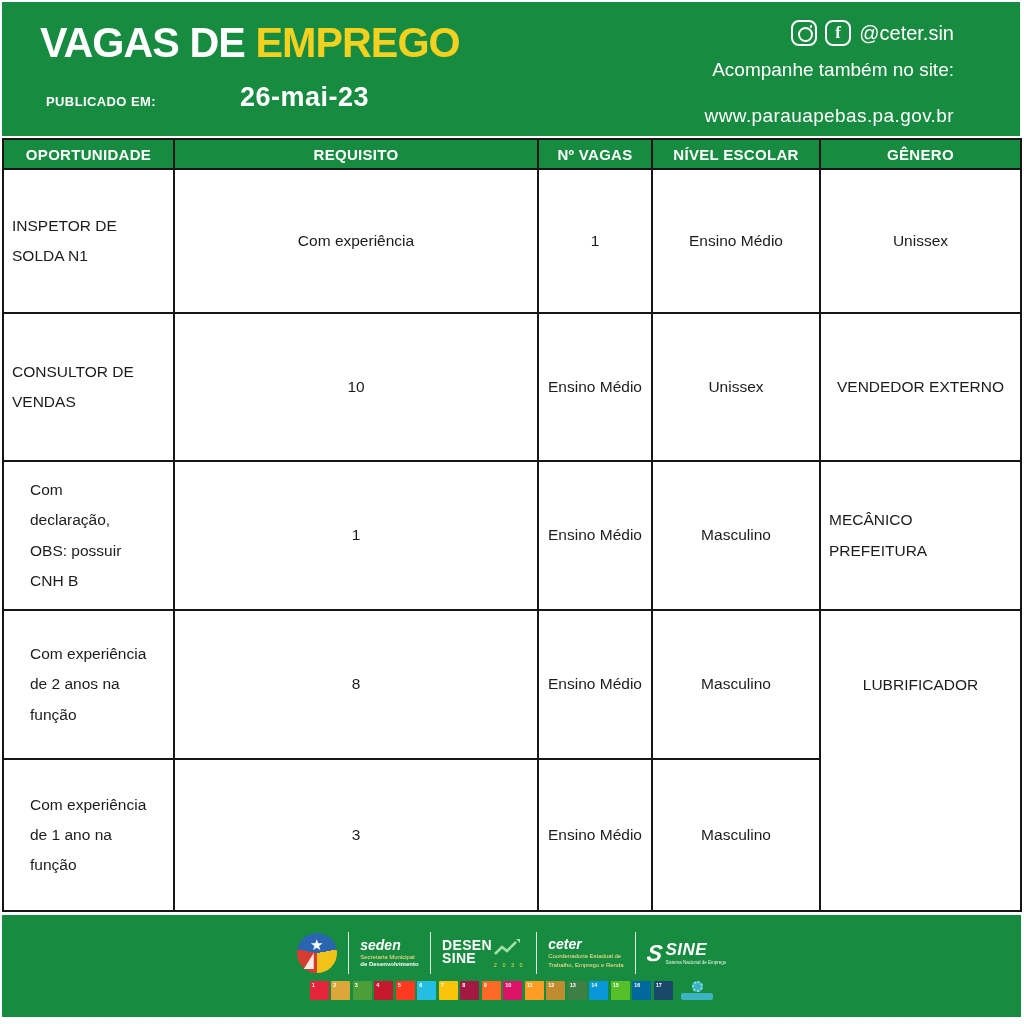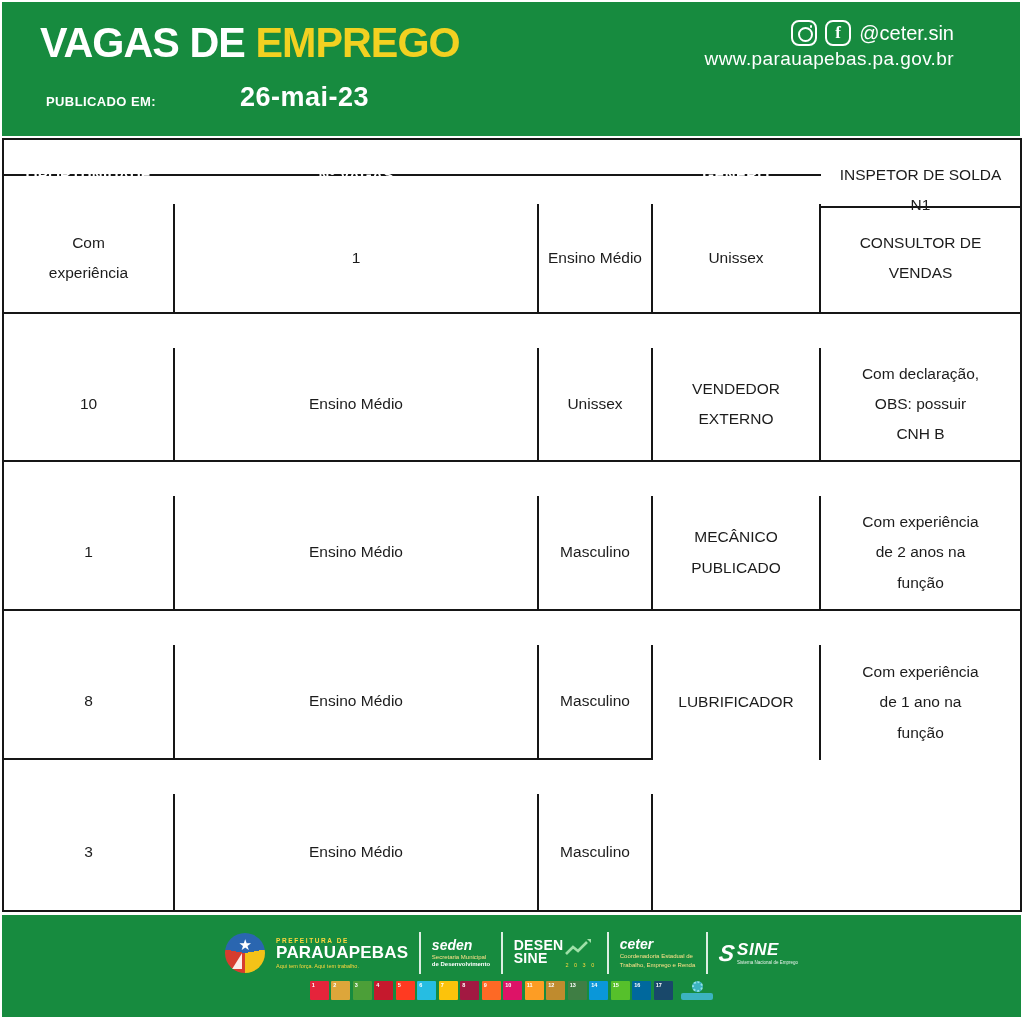--- a/index.html
+++ b/index.html
@@ -13,31 +13,31 @@
   .pub-label{position:absolute;left:44px;top:92px;font-size:13px;font-weight:700;color:#ffffff;letter-spacing:.4px;}
   .pub-date{position:absolute;left:238px;top:80px;font-size:27px;font-weight:700;color:#ffffff;letter-spacing:.5px;}
   .right-block{position:absolute;right:66px;top:16px;text-align:right;color:#ffffff;}
   .social-row{display:flex;align-items:center;justify-content:flex-end;gap:8px;height:30px;}
   .icon-box{width:26px;height:26px;border:2.4px solid #fff;border-radius:8px;position:relative;display:inline-block;box-sizing:border-box;}
   .icon-box .lens{position:absolute;left:5px;top:5px;width:11px;height:11px;border:2.2px solid #fff;border-radius:50%;}
   .icon-box .dot{position:absolute;right:3px;top:3px;width:2.6px;height:2.6px;background:#fff;border-radius:50%;}
   .icon-box .f{position:absolute;left:0;top:0;width:100%;height:100%;display:flex;align-items:center;justify-content:center;font-size:17px;font-weight:700;color:#fff;font-family:"Liberation Serif",serif;}
   .handle{font-size:20px;}
   .cta{margin-top:11px;font-size:19px;}
-  .url{margin-top:0;font-size:19px;letter-spacing:.4px;}
+  .url{margin-top:24px;font-size:19px;letter-spacing:.4px;}
 
   
   .tbl{position:absolute;left:2px;top:138px;width:1016px;border:2px solid #161616;display:grid;
        grid-template-columns:171px 364px 114px 168px 199px;
        grid-template-rows:30px 144px 148px 149px 149px 150px;background:#fff;}
-  .cell{border-right:2px solid #161616;border-bottom:2px solid #161616;display:flex;align-items:center;justify-content:center;text-align:center;color:#1c1c1c;font-size:15.5px;line-height:1.95;box-sizing:border-box;margin-top:34px;}
+  .cell{border-right:2px solid #161616;border-bottom:2px solid #161616;display:flex;align-items:center;justify-content:center;color:#1c1c1c;font-size:15.5px;line-height:1.95;box-sizing:border-box;}
   .cell:nth-child(5n){border-right:none;}
   .th{background:#178b3f;color:#ffffff;font-weight:700;font-size:15px;letter-spacing:.3px;line-height:1;}
   .c-op{padding:16px 8px;}
-  .c-req{padding:0 40px;}
+  .c-req{padding:0 26px;}
 
   
   .footer{position:absolute;left:2px;top:915px;right:3px;height:102px;background:#178b3f;display:flex;flex-direction:column;align-items:center;justify-content:center;gap:7px;}
   .logo-row{display:flex;align-items:center;gap:11px;color:#fff;}
   .vdiv{width:1.5px;height:42px;background:rgba(255,255,255,.85);}
   .crest{width:40px;height:40px;border-radius:50%;background:conic-gradient(from 80deg,#f3c218 0 100deg,#d63c2f 100deg 200deg,#2a66b0 200deg 360deg);position:relative;flex:0 0 auto;}
   .crest .star{position:absolute;left:50%;top:4px;transform:translateX(-50%);color:#fff;font-size:15px;line-height:1;}
   .crest .sail{position:absolute;left:7px;bottom:4px;width:10px;height:16px;background:#fff;clip-path:polygon(0 100%,100% 0,100% 100%);opacity:.9;}
   .pref-txt{line-height:1.1;}
   .pref-small{font-size:6.5px;font-weight:700;color:#ffd83d;letter-spacing:1.6px;}
@@ -73,27 +73,29 @@
       <div class="social-row">
         <span class="icon-box">
             <span class="lens"></span>
             <span class="dot"></span>
           </span>
         <span class="icon-box">
             <span class="f">f</span>
           </span>
         <span class="handle">@ceter.sin</span>
       </div>
+      <div class="cta">Acompanhe também no site:</div>
       <div class="url">www.parauapebas.pa.gov.br</div>
     </div>
   </div>
 
   <div class="tbl">
 
     <div class="cell th">OPORTUNIDADE</div>
+    <div class="cell th">REQUISITO</div>
     <div class="cell th">Nº VAGAS</div>
     <div class="cell th">NÍVEL ESCOLAR</div>
     <div class="cell th">GÊNERO</div>
 
     <div class="cell c-op">INSPETOR DE SOLDA N1</div>
     <div class="cell c-req">Com experiência</div>
     <div class="cell">1</div>
     <div class="cell">Ensino Médio</div>
     <div class="cell">Unissex</div>
 
@@ -101,43 +103,38 @@
     <div class="cell">10</div>
     <div class="cell">Ensino Médio</div>
     <div class="cell">Unissex</div>
 
     <div class="cell c-op">VENDEDOR EXTERNO</div>
     <div class="cell c-req">Com declaração, OBS: possuir CNH B</div>
     <div class="cell">1</div>
     <div class="cell">Ensino Médio</div>
     <div class="cell">Masculino</div>
 
-    <div class="cell c-op">MECÂNICO PUBLICADO</div>
+    <div class="cell c-op">MECÂNICO PREFEITURA</div>
     <div class="cell c-req">Com experiência de 2 anos na função</div>
     <div class="cell">8</div>
     <div class="cell">Ensino Médio</div>
     <div class="cell">Masculino</div>
 
     <div class="cell c-op row-last" style="border-bottom:none;">LUBRIFICADOR</div>
     <div class="cell c-req" style="border-bottom:none;">Com experiência de 1 ano na função</div>
     <div class="cell" style="border-bottom:none;">3</div>
     <div class="cell" style="border-bottom:none;">Ensino Médio</div>
     <div class="cell" style="border-bottom:none;">Masculino</div>
   </div>
 
   <div class="footer">
     <div class="logo-row">
       <div class="crest">
         <span class="star">★</span>
         <span class="sail"></span>
-      </div>
-      <div class="pref-txt">
-        <div class="pref-small">PREFEITURA DE</div>
-        <div class="pref-name">PARAUAPEBAS</div>
-        <div class="pref-tag">Aqui tem força. Aqui tem trabalho.</div>
       </div>
       <div class="vdiv"></div>
       <div>
         <div class="seden-name">seden</div>
         <div class="tiny1">Secretaria Municipal</div>
         <div class="tiny2">de Desenvolvimento</div>
       </div>
       <div class="vdiv"></div>
       <div class="dsv">
         <div>

